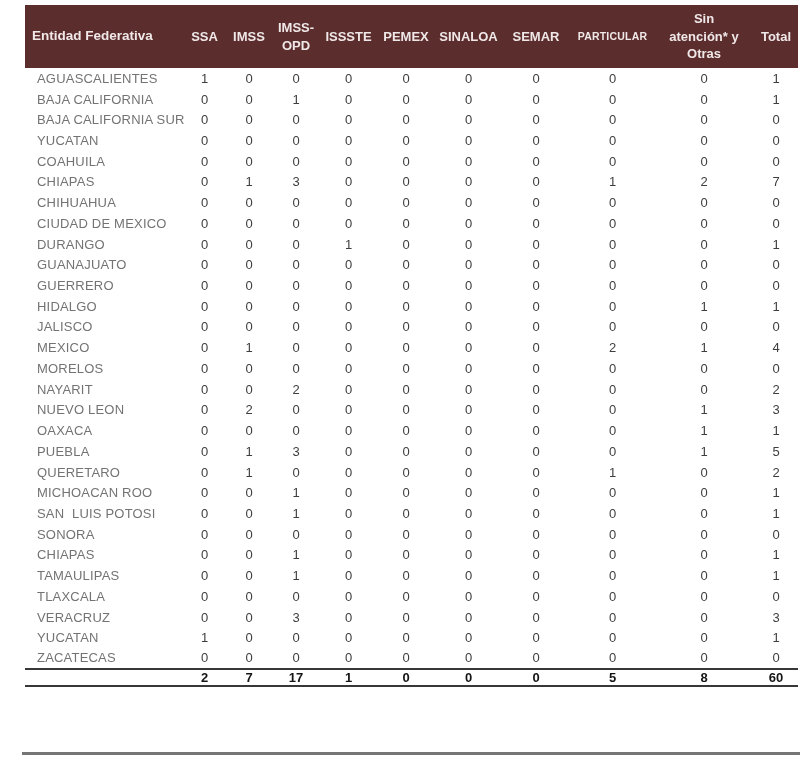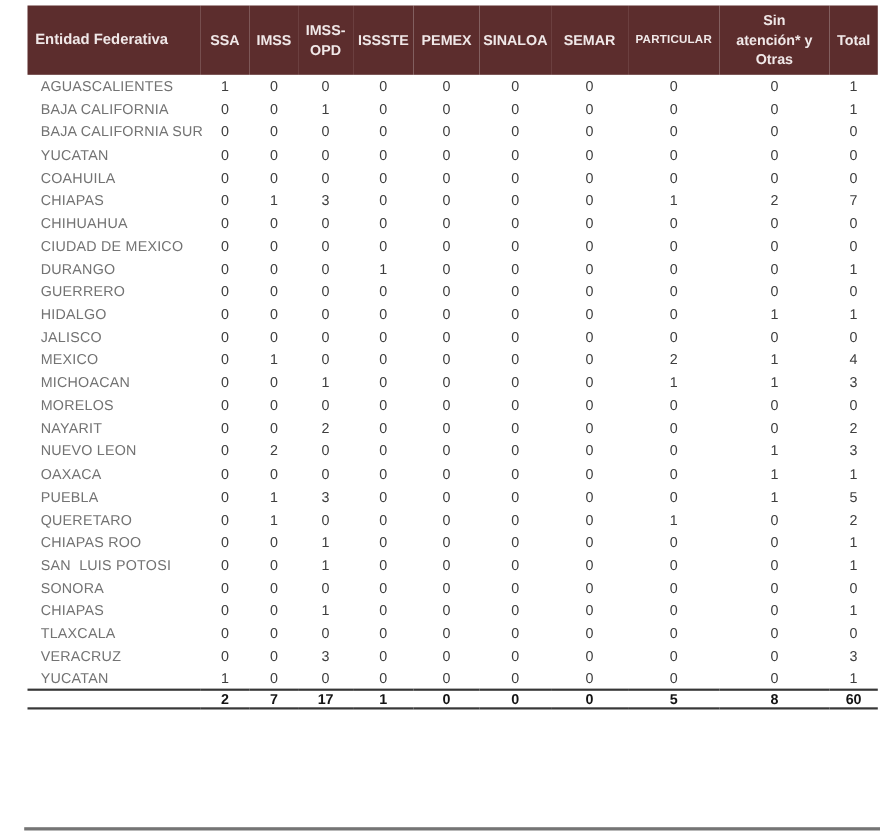--- a/index.html
+++ b/index.html
@@ -226,20 +226,33 @@
         <td>0</td>
         <td>1</td>
         <td>0</td>
         <td>0</td>
         <td>0</td>
         <td>0</td>
         <td>0</td>
         <td>1</td>
       </tr>
         <tr>
+        <td class="entity">GUANAJUATO</td>
+        <td>0</td>
+        <td>0</td>
+        <td>0</td>
+        <td>0</td>
+        <td>0</td>
+        <td>0</td>
+        <td>0</td>
+        <td>0</td>
+        <td>0</td>
+        <td>0</td>
+      </tr>
+        <tr>
         <td class="entity">GUERRERO</td>
         <td>0</td>
         <td>0</td>
         <td>0</td>
         <td>0</td>
         <td>0</td>
         <td>0</td>
         <td>0</td>
         <td>0</td>
         <td>0</td>
@@ -278,200 +291,213 @@
         <td>0</td>
         <td>0</td>
         <td>0</td>
         <td>0</td>
         <td>0</td>
         <td>2</td>
         <td>1</td>
         <td>4</td>
       </tr>
         <tr>
-        <td class="entity">MICHOACAN</td>
-        <td>0</td>
-        <td>0</td>
-        <td>1</td>
-        <td>0</td>
-        <td>0</td>
-        <td>0</td>
-        <td>0</td>
-        <td>1</td>
+        <td class="entity">MORELOS</td>
+        <td>0</td>
+        <td>0</td>
+        <td>0</td>
+        <td>0</td>
+        <td>0</td>
+        <td>0</td>
+        <td>0</td>
+        <td>0</td>
+        <td>0</td>
+        <td>0</td>
+      </tr>
+        <tr>
+        <td class="entity">NAYARIT</td>
+        <td>0</td>
+        <td>0</td>
+        <td>2</td>
+        <td>0</td>
+        <td>0</td>
+        <td>0</td>
+        <td>0</td>
+        <td>0</td>
+        <td>0</td>
+        <td>2</td>
+      </tr>
+        <tr>
+        <td class="entity">NUEVO LEON</td>
+        <td>0</td>
+        <td>2</td>
+        <td>0</td>
+        <td>0</td>
+        <td>0</td>
+        <td>0</td>
+        <td>0</td>
+        <td>0</td>
         <td>1</td>
         <td>3</td>
       </tr>
         <tr>
-        <td class="entity">MORELOS</td>
-        <td>0</td>
-        <td>0</td>
-        <td>0</td>
-        <td>0</td>
-        <td>0</td>
-        <td>0</td>
-        <td>0</td>
-        <td>0</td>
-        <td>0</td>
-        <td>0</td>
-      </tr>
-        <tr>
-        <td class="entity">NAYARIT</td>
-        <td>0</td>
-        <td>0</td>
-        <td>2</td>
-        <td>0</td>
-        <td>0</td>
-        <td>0</td>
-        <td>0</td>
-        <td>0</td>
-        <td>0</td>
-        <td>2</td>
-      </tr>
-        <tr>
-        <td class="entity">NUEVO LEON</td>
-        <td>0</td>
-        <td>2</td>
-        <td>0</td>
-        <td>0</td>
-        <td>0</td>
-        <td>0</td>
-        <td>0</td>
+        <td class="entity">OAXACA</td>
+        <td>0</td>
+        <td>0</td>
+        <td>0</td>
+        <td>0</td>
+        <td>0</td>
+        <td>0</td>
+        <td>0</td>
+        <td>0</td>
+        <td>1</td>
+        <td>1</td>
+      </tr>
+        <tr>
+        <td class="entity">PUEBLA</td>
         <td>0</td>
         <td>1</td>
         <td>3</td>
-      </tr>
-        <tr>
-        <td class="entity">OAXACA</td>
-        <td>0</td>
-        <td>0</td>
-        <td>0</td>
-        <td>0</td>
-        <td>0</td>
-        <td>0</td>
-        <td>0</td>
-        <td>0</td>
-        <td>1</td>
-        <td>1</td>
-      </tr>
-        <tr>
-        <td class="entity">PUEBLA</td>
-        <td>0</td>
-        <td>1</td>
+        <td>0</td>
+        <td>0</td>
+        <td>0</td>
+        <td>0</td>
+        <td>0</td>
+        <td>1</td>
+        <td>5</td>
+      </tr>
+        <tr>
+        <td class="entity">QUERETARO</td>
+        <td>0</td>
+        <td>1</td>
+        <td>0</td>
+        <td>0</td>
+        <td>0</td>
+        <td>0</td>
+        <td>0</td>
+        <td>1</td>
+        <td>0</td>
+        <td>2</td>
+      </tr>
+        <tr>
+        <td class="entity">MICHOACAN ROO</td>
+        <td>0</td>
+        <td>0</td>
+        <td>1</td>
+        <td>0</td>
+        <td>0</td>
+        <td>0</td>
+        <td>0</td>
+        <td>0</td>
+        <td>0</td>
+        <td>1</td>
+      </tr>
+        <tr>
+        <td class="entity">SAN  LUIS POTOSI</td>
+        <td>0</td>
+        <td>0</td>
+        <td>1</td>
+        <td>0</td>
+        <td>0</td>
+        <td>0</td>
+        <td>0</td>
+        <td>0</td>
+        <td>0</td>
+        <td>1</td>
+      </tr>
+        <tr>
+        <td class="entity">SONORA</td>
+        <td>0</td>
+        <td>0</td>
+        <td>0</td>
+        <td>0</td>
+        <td>0</td>
+        <td>0</td>
+        <td>0</td>
+        <td>0</td>
+        <td>0</td>
+        <td>0</td>
+      </tr>
+        <tr>
+        <td class="entity">CHIAPAS</td>
+        <td>0</td>
+        <td>0</td>
+        <td>1</td>
+        <td>0</td>
+        <td>0</td>
+        <td>0</td>
+        <td>0</td>
+        <td>0</td>
+        <td>0</td>
+        <td>1</td>
+      </tr>
+        <tr>
+        <td class="entity">TAMAULIPAS</td>
+        <td>0</td>
+        <td>0</td>
+        <td>1</td>
+        <td>0</td>
+        <td>0</td>
+        <td>0</td>
+        <td>0</td>
+        <td>0</td>
+        <td>0</td>
+        <td>1</td>
+      </tr>
+        <tr>
+        <td class="entity">TLAXCALA</td>
+        <td>0</td>
+        <td>0</td>
+        <td>0</td>
+        <td>0</td>
+        <td>0</td>
+        <td>0</td>
+        <td>0</td>
+        <td>0</td>
+        <td>0</td>
+        <td>0</td>
+      </tr>
+        <tr>
+        <td class="entity">VERACRUZ</td>
+        <td>0</td>
+        <td>0</td>
         <td>3</td>
         <td>0</td>
         <td>0</td>
         <td>0</td>
         <td>0</td>
         <td>0</td>
-        <td>1</td>
-        <td>5</td>
-      </tr>
-        <tr>
-        <td class="entity">QUERETARO</td>
-        <td>0</td>
-        <td>1</td>
-        <td>0</td>
-        <td>0</td>
-        <td>0</td>
-        <td>0</td>
-        <td>0</td>
-        <td>1</td>
-        <td>0</td>
-        <td>2</td>
-      </tr>
-        <tr>
-        <td class="entity">CHIAPAS ROO</td>
-        <td>0</td>
-        <td>0</td>
-        <td>1</td>
-        <td>0</td>
-        <td>0</td>
-        <td>0</td>
-        <td>0</td>
-        <td>0</td>
-        <td>0</td>
-        <td>1</td>
-      </tr>
-        <tr>
-        <td class="entity">SAN  LUIS POTOSI</td>
-        <td>0</td>
-        <td>0</td>
-        <td>1</td>
-        <td>0</td>
-        <td>0</td>
-        <td>0</td>
-        <td>0</td>
-        <td>0</td>
-        <td>0</td>
-        <td>1</td>
-      </tr>
-        <tr>
-        <td class="entity">SONORA</td>
-        <td>0</td>
-        <td>0</td>
-        <td>0</td>
-        <td>0</td>
-        <td>0</td>
-        <td>0</td>
-        <td>0</td>
-        <td>0</td>
-        <td>0</td>
-        <td>0</td>
-      </tr>
-        <tr>
-        <td class="entity">CHIAPAS</td>
-        <td>0</td>
-        <td>0</td>
-        <td>1</td>
-        <td>0</td>
-        <td>0</td>
-        <td>0</td>
-        <td>0</td>
-        <td>0</td>
-        <td>0</td>
-        <td>1</td>
-      </tr>
-        <tr>
-        <td class="entity">TLAXCALA</td>
-        <td>0</td>
-        <td>0</td>
-        <td>0</td>
-        <td>0</td>
-        <td>0</td>
-        <td>0</td>
-        <td>0</td>
-        <td>0</td>
-        <td>0</td>
-        <td>0</td>
-      </tr>
-        <tr>
-        <td class="entity">VERACRUZ</td>
-        <td>0</td>
         <td>0</td>
         <td>3</td>
-        <td>0</td>
-        <td>0</td>
-        <td>0</td>
-        <td>0</td>
-        <td>0</td>
-        <td>0</td>
-        <td>3</td>
       </tr>
         <tr>
         <td class="entity">YUCATAN</td>
         <td>1</td>
         <td>0</td>
         <td>0</td>
         <td>0</td>
         <td>0</td>
         <td>0</td>
         <td>0</td>
         <td>0</td>
         <td>0</td>
         <td>1</td>
+      </tr>
+        <tr>
+        <td class="entity">ZACATECAS</td>
+        <td>0</td>
+        <td>0</td>
+        <td>0</td>
+        <td>0</td>
+        <td>0</td>
+        <td>0</td>
+        <td>0</td>
+        <td>0</td>
+        <td>0</td>
+        <td>0</td>
       </tr>
     </tbody>
 
     <tfoot>
       <tr>
         <td class="entity"></td>
         <td>2</td>
         <td>7</td>
         <td>17</td>
         <td>1</td>

